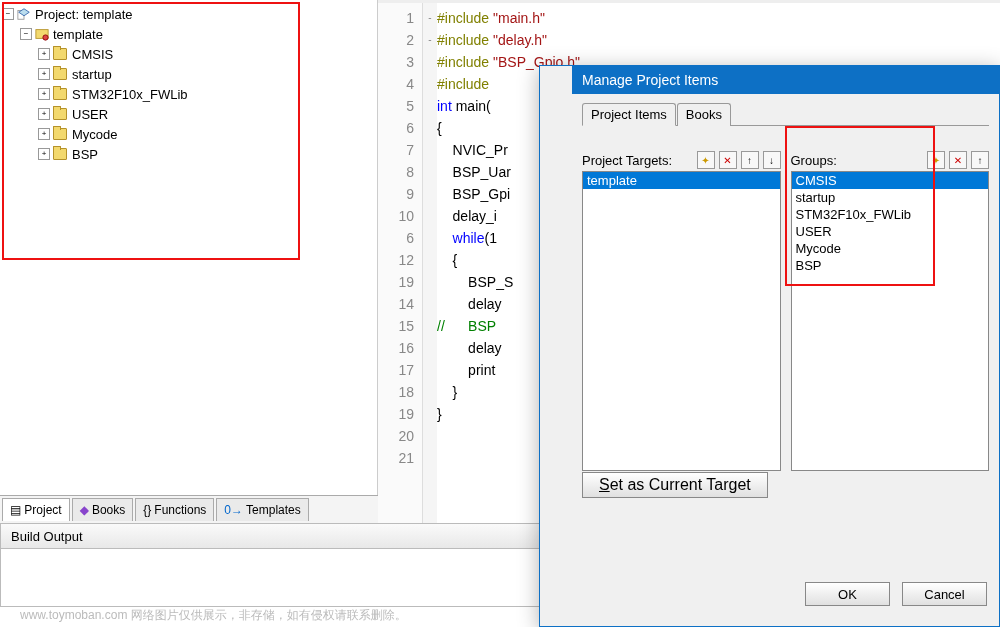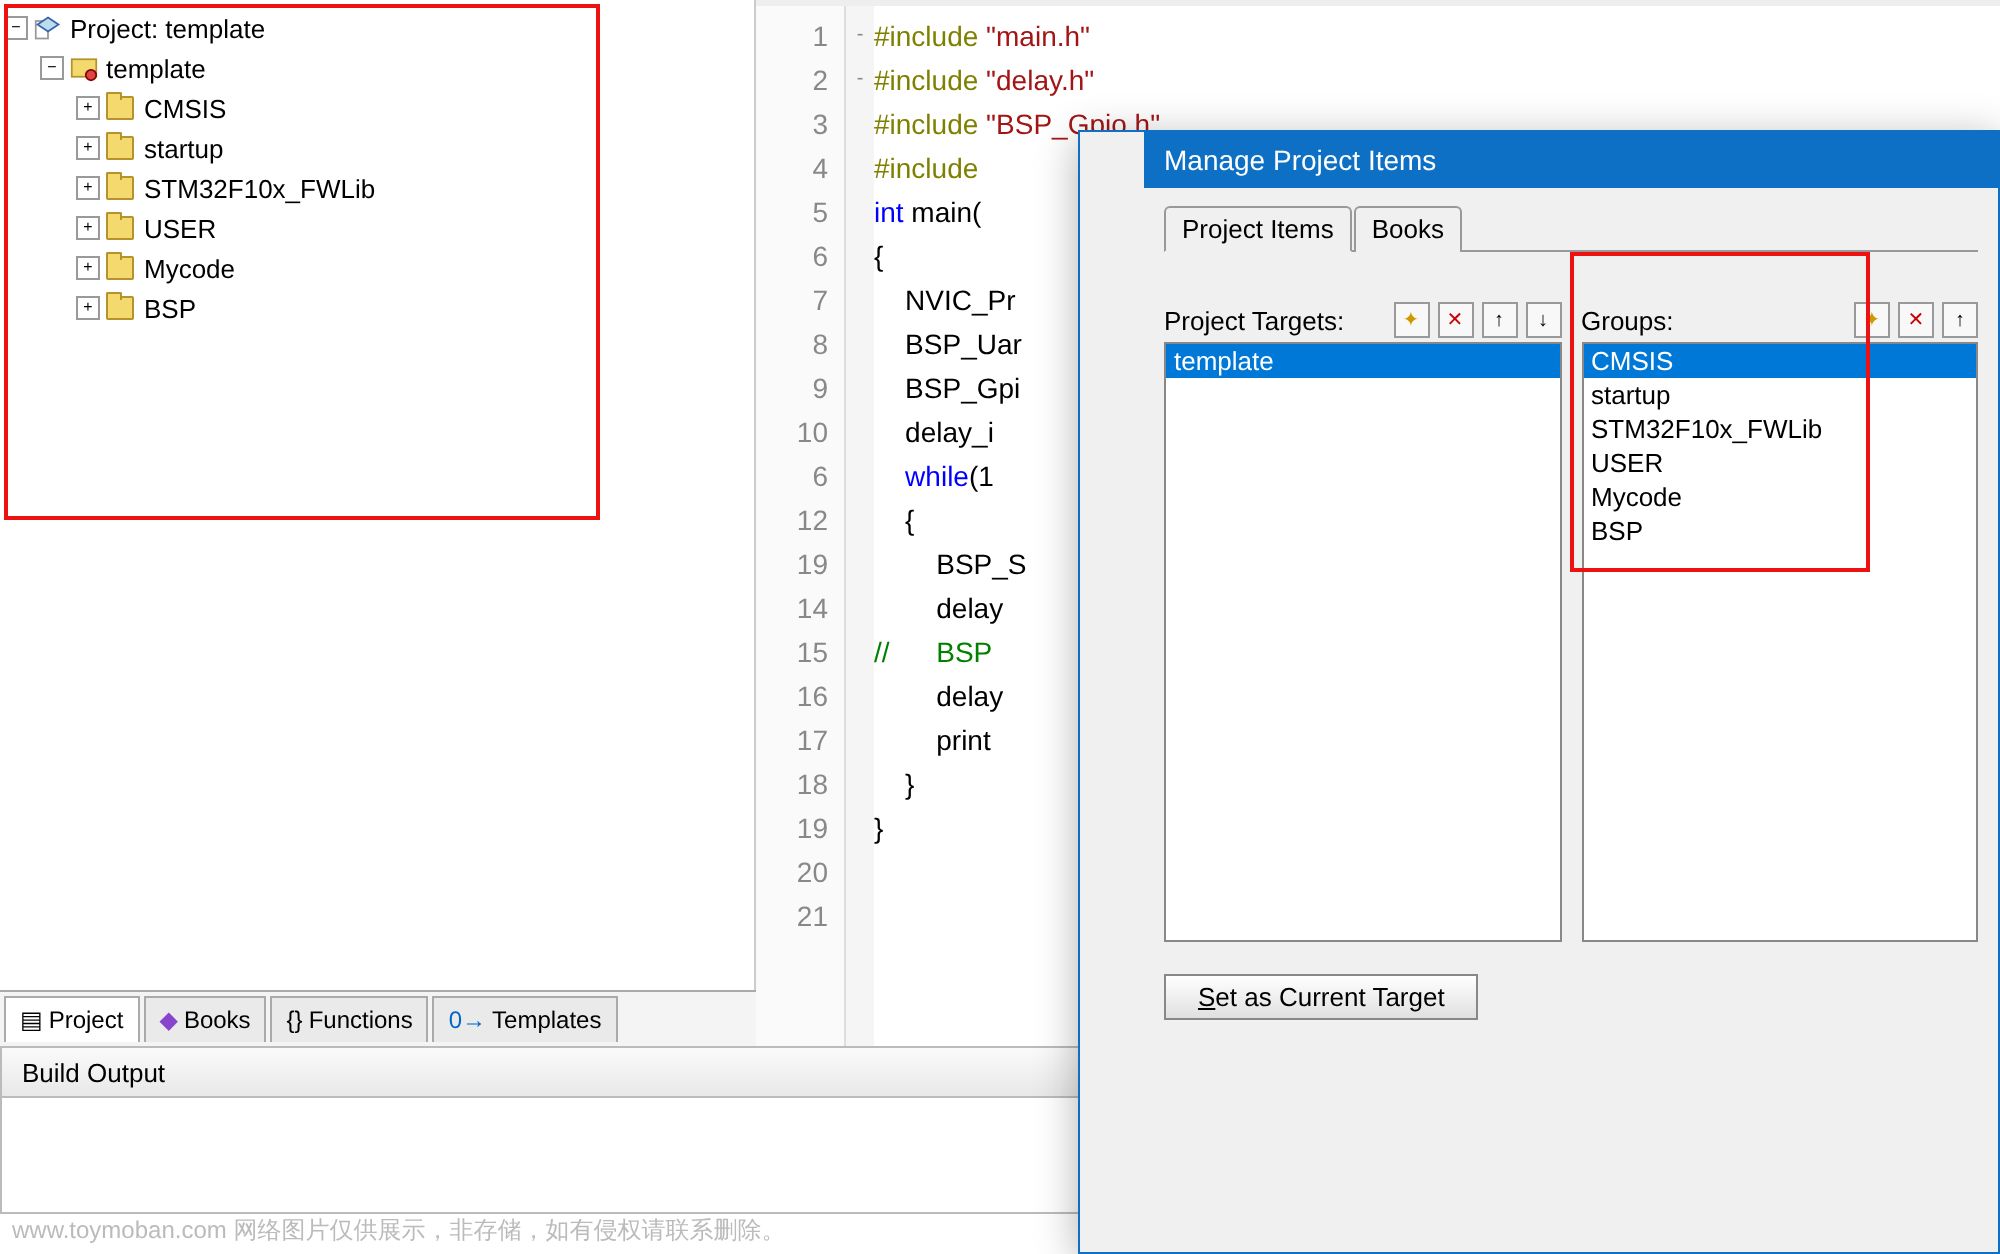--- a/index.html
+++ b/index.html
@@ -20,21 +20,21 @@
 .bottom-tabs { position: absolute; left: 0; top: 495px; width: 378px; height: 28px; display: flex; align-items: center; border-top: 1px solid #aaa; background: #f4f4f4; }
 .btab { display: flex; align-items: center; gap: 3px; padding: 4px 7px; border: 1px solid #aaa; border-bottom: none; background: #fff; margin-left: 2px; font-size: 12px; cursor: pointer; }
 .btab.inactive { background: #eaeaea; }
 .btab .icon { font-size: 12px; }
 
 
 .build-output-title { position: absolute; left: 0; top: 523px; width: 880px; height: 26px; padding: 5px 10px; background: linear-gradient(#fafafa,#e8e8e8); border: 1px solid #bbb; font-size: 13px; }
 .build-output-body { position: absolute; left: 0; top: 549px; width: 1000px; height: 58px; border: 1px solid #bbb; border-top: none; background: #fff; }
 
 
-.watermark { position: absolute; left: 6px; bottom: 3px; color: #bbb; font-size: 12px; }
+.watermark { position: absolute; left: 20px; bottom: 3px; color: #bbb; font-size: 12px; }
 
 
 .editor { position: absolute; left: 378px; top: 0; width: 622px; height: 523px; background: #fff; display: flex; border-top: 3px solid #eee; }
 .gutter { width: 45px; text-align: right; padding-right: 8px; color: #888; background: #fafafa; border-right: 1px solid #ddd; font-family: Consolas, monospace; font-size: 14px; line-height: 22px; padding-top: 4px; }
 .fold-col { width: 14px; background: #f5f5f5; font-family: monospace; font-size: 10px; line-height: 22px; padding-top: 4px; color: #888; text-align: center; }
 .code { flex: 1; font-family: Consolas, monospace; font-size: 14px; line-height: 22px; padding-top: 4px; white-space: pre; }
 .kw { color: #0000ff; }
 .str { color: #a31515; }
 .pp { color: #808000; }
 .cmt { color: #008000; }
@@ -49,21 +49,21 @@
 
 .dlg-columns { display: flex; gap: 10px; }
 .dlg-col { flex: 1; }
 .col-header { display: flex; align-items: center; gap: 4px; margin-bottom: 2px; }
 .col-label { flex: 1; font-size: 13px; }
 .tool-btn { width: 18px; height: 18px; border: 1px solid #999; background: #f8f8f8; display: inline-flex; align-items: center; justify-content: center; font-size: 10px; cursor: pointer; }
 .list-box { border: 1px solid #888; background: #fff; height: 300px; overflow: auto; font-size: 13px; }
 .list-item { padding: 1px 4px; cursor: pointer; }
 .list-item.selected { background: #0078d7; color: #fff; }
 
-.set-target-btn { margin-top: 16px; padding: 3px 16px; border: 1px solid #888; background: linear-gradient(#fff,#e0e0e0); cursor: pointer; font-size: 13px; }
+.set-target-btn { margin-top: 1px; padding: 3px 16px; border: 1px solid #888; background: linear-gradient(#fff,#e0e0e0); cursor: pointer; font-size: 16px; }
 .set-target-btn u { text-decoration: underline; }
 
 .dlg-buttons { position: absolute; bottom: 20px; right: 12px; display: flex; gap: 12px; }
 .dlg-btn { width: 85px; height: 24px; border: 1px solid #888; background: linear-gradient(#fff,#e0e0e0); cursor: pointer; font-size: 13px; }
 </style>
 </head>
 <body>
 
 <div class="project-panel">
   <div class="tree">
@@ -243,13 +243,17 @@
             <div class="list-item">startup</div>
             <div class="list-item">STM32F10x_FWLib</div>
             <div class="list-item">USER</div>
             <div class="list-item">Mycode</div>
             <div class="list-item">BSP</div>
           </div>
         <div class="red-highlight" style="left:-6px; top:-25px; width:150px; height:160px;"></div>
       </div>
     </div>
   </div>
+  <div class="dlg-buttons">
+    <button class="dlg-btn">OK</button>
+    <button class="dlg-btn">Cancel</button>
+  </div>
 </div>
 
 </body></html>

